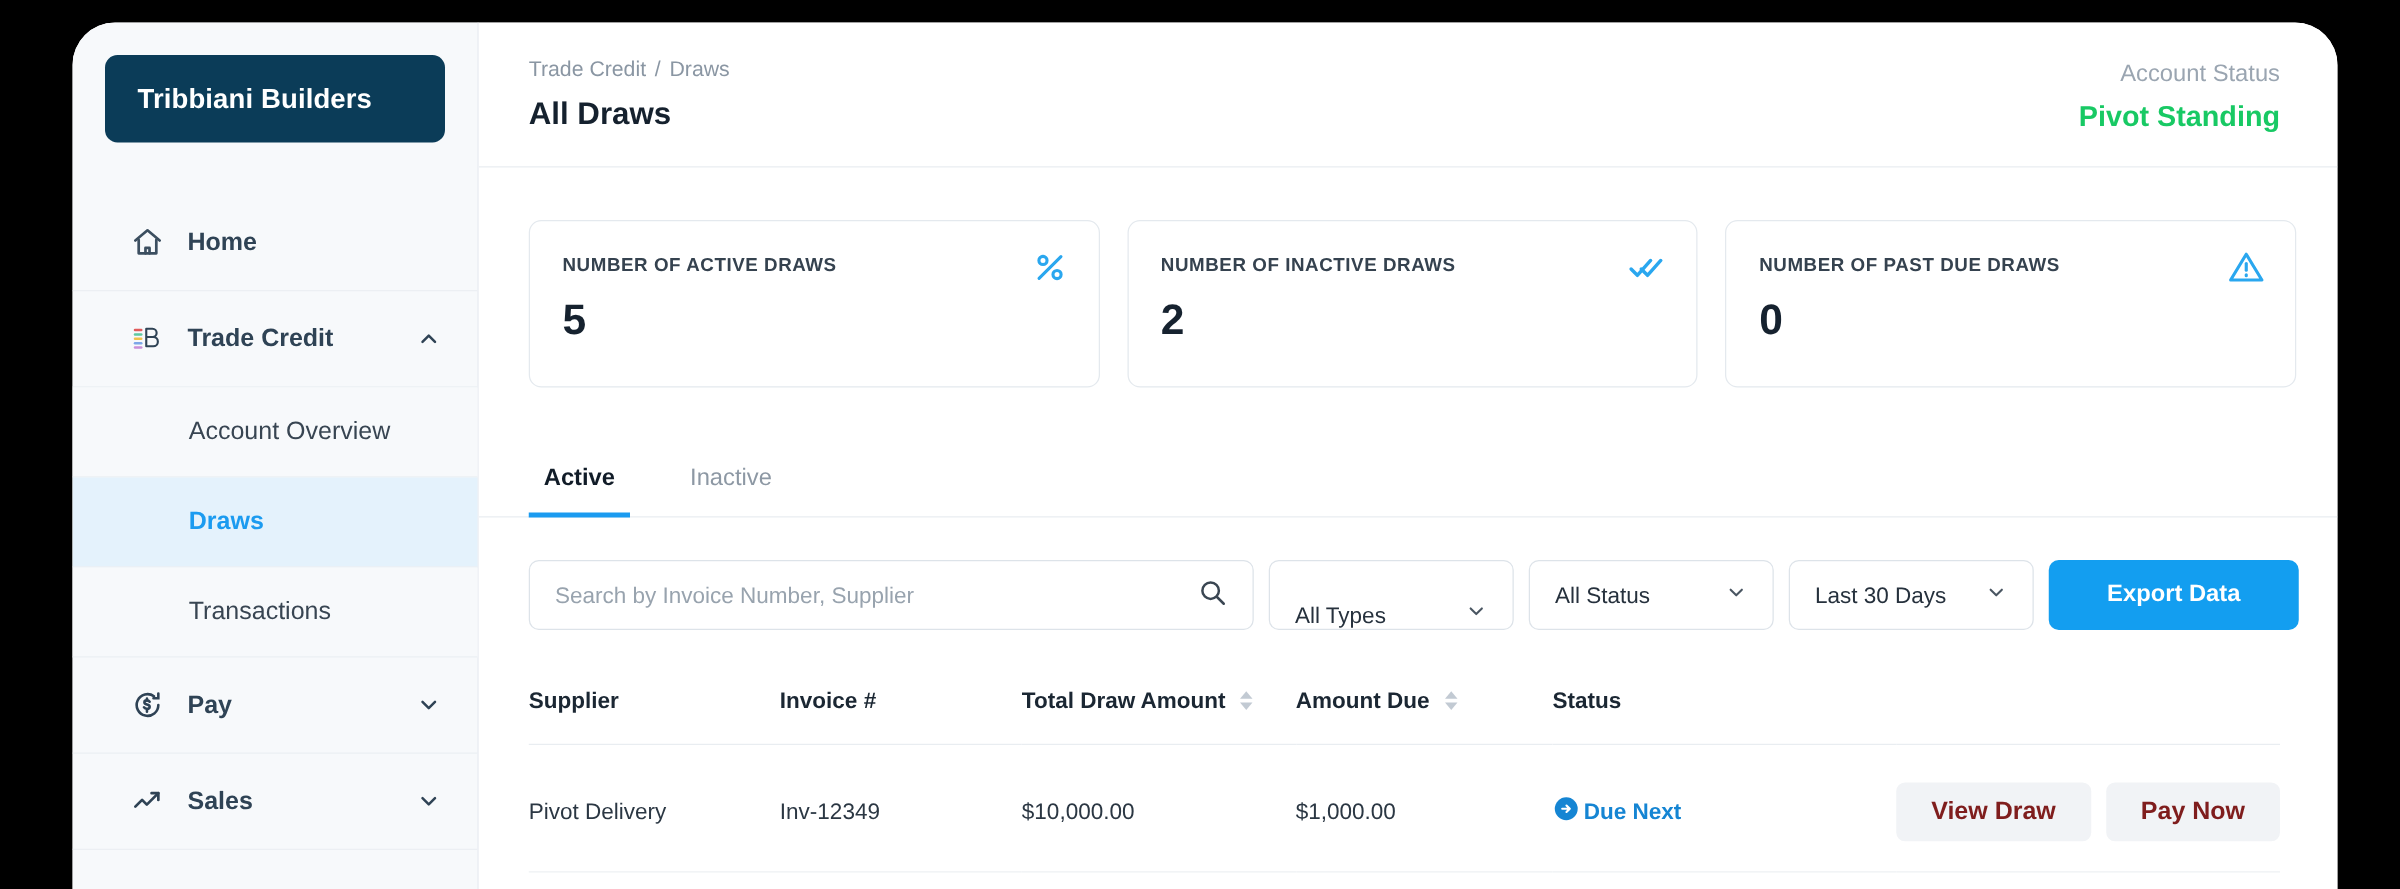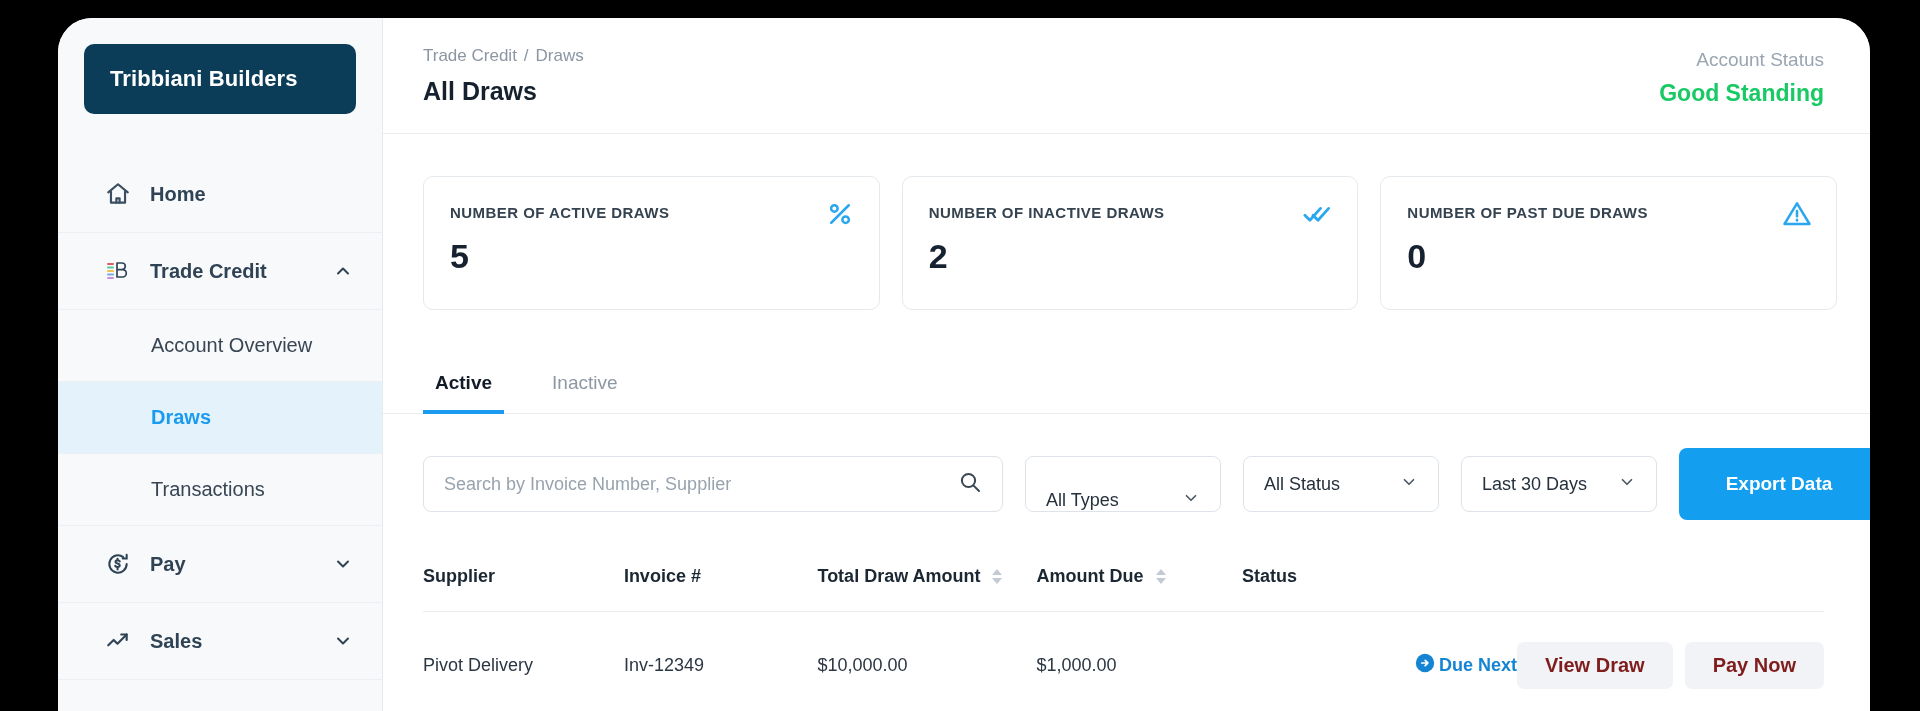--- a/index.html
+++ b/index.html
@@ -174,21 +174,21 @@
     color: #111c28;
     font-weight: bold;
     border-bottom-color: #1b9bf0;
   }
 
   
   #toolbar {
     padding: 34px 46px 0 40px;
     display: flex;
     align-items: center;
-    gap: 22px;
+    gap: 12px;
   }
   #search-box {
     flex: 0 0 580px;
     height: 56px;
     border: 1px solid #dde3e9;
     border-radius: 8px;
     background: #fff;
     display: flex; align-items: center;
     padding: 0 20px;
   }
@@ -212,21 +212,21 @@
     gap: 22px;
   }
   .select-box .sel-label {
     font-size: 18px;
     color: #26313d;
   }
   #sel-types { flex: 0 0 196px; align-items: flex-end; }
   #sel-status { flex: 0 0 196px; }
   #sel-range { flex: 0 0 196px; }
   #export-btn {
-    height: 72px;
+    height: 56px;
     flex: 0 0 200px;
     background: #139ef0;
     border: 0; border-radius: 8px;
     color: #fff;
     font-size: 19px;
     font-weight: bold;
     cursor: pointer;
     font-family: "Liberation Sans", sans-serif;
   }
 
@@ -249,21 +249,21 @@
     padding: 30px 0 24px 0;
     border-bottom: 1px solid #eef1f4;
     white-space: nowrap;
   }
   .col-supplier { width: 230px; }
   .col-invoice  { width: 230px; }
   .col-total    { width: 230px; }
   .col-due      { width: 230px; }
   .col-status   { width: 330px; }
   .col-actions  { text-align: right; }
-  .status-cell { display: flex; align-items: center; gap: 3px; justify-content: flex-end; }
+  .status-cell { display: flex; align-items: center; gap: 3px; }
   .status-text { color: #1585d3; font-weight: bold; font-size: 18px; }
   .row-actions { display: flex; gap: 12px; justify-content: flex-end; }
   .row-btn {
     background: #f1f3f6;
     border: 0; border-radius: 7px;
     padding: 12px 28px;
     font-size: 20px;
     font-weight: bold;
     color: #7f1d1d;
     cursor: pointer;
@@ -373,21 +373,21 @@
 
     <div id="page-header">
       <div>
         <div class="breadcrumb">
           <span>Trade Credit</span><span class="crumb-sep">/</span><span>Draws</span>
         </div>
         <div id="page-title">All Draws</div>
       </div>
       <div class="header-right">
         <div class="status-label">Account Status</div>
-        <div class="status-value">Good Standing</div>
+        <div class="status-value">Pivot Standing</div>
       </div>
     </div>
 
     <div id="cards-row">
 
       <div class="stat-card">
         <div class="stat-label">NUMBER OF ACTIVE DRAWS</div>
         <div class="stat-value">5</div>
         <span class="stat-icon">
           <svg width="30" height="30" viewBox="0 0 24 24" fill="none" stroke="#2aa7ef" stroke-width="2" stroke-linecap="round">

